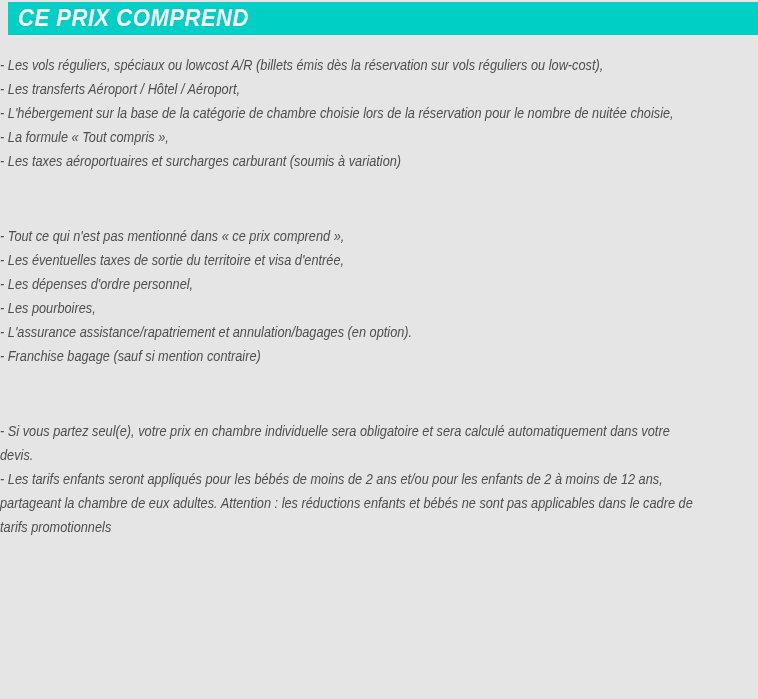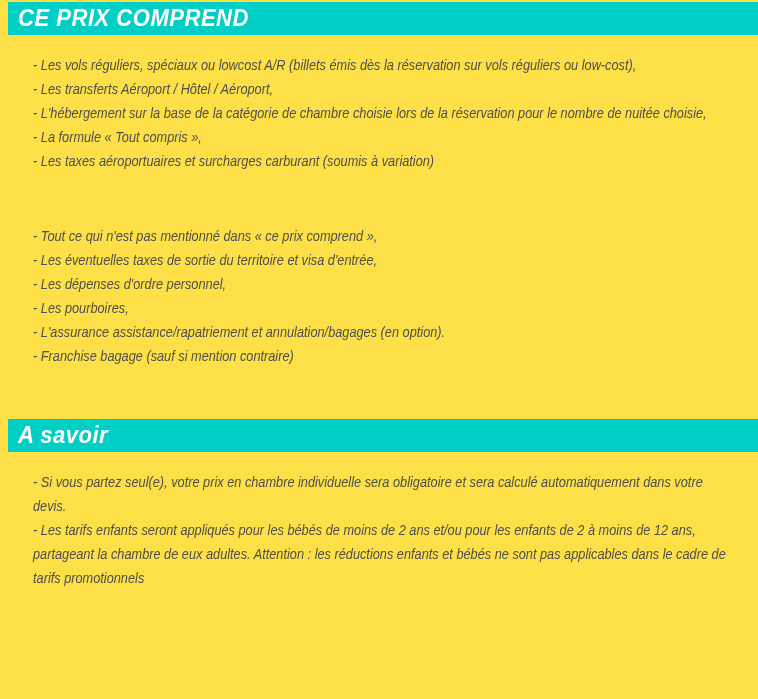--- a/index.html
+++ b/index.html
@@ -7,21 +7,21 @@
     padding: 0;
     background: #ffffff;
     width: 758px;
     height: 699px;
     overflow: hidden;
     font-family: "Liberation Sans", sans-serif;
   }
   .page {
     width: 758px;
     height: 699px;
-    background: #fde047;
+    background: #e5e5e5;
     padding-top: 2px;
     box-sizing: border-box;
   }
   .section { margin: 0; }
   .section-header {
     margin-left: 8px;
     height: 33px;
     background: #00CFC5;
     display: flex;
     align-items: center;
@@ -32,23 +32,22 @@
     color: #ffffff;
     font-size: 23px;
     font-weight: 700;
     font-style: italic;
     letter-spacing: 0.5px;
     white-space: nowrap;
     transform: scaleX(0.96);
     transform-origin: 0 50%;
   }
   .section-body {
-    padding-left: 12px;
+    padding-left: 0;
     margin-bottom: 51px;
-    margin-left: 21px;
   }
   .text-line {
     height: 24px;
     line-height: 24px;
     font-size: 15px;
     font-style: italic;
     color: #4E4E4E;
     white-space: nowrap;
     transform: scaleX(0.85);
     transform-origin: 0 50%;
@@ -77,23 +76,20 @@
       <div class="text-line">- Tout ce qui n'est pas mentionné dans « ce prix comprend »,</div>
       <div class="text-line">- Les éventuelles taxes de sortie du territoire et visa d'entrée,</div>
       <div class="text-line">- Les dépenses d'ordre personnel,</div>
       <div class="text-line">- Les pourboires,</div>
       <div class="text-line">- L'assurance assistance/rapatriement et annulation/bagages (en option).</div>
       <div class="text-line">- Franchise bagage (sauf si mention contraire)</div>
     </div>
   </div>
 
   <div class="section">
-    <div class="section-header">
-      <span class="section-title">A savoir</span>
-    </div>
     <div class="section-body">
       <div class="text-line">- Si vous partez seul(e), votre prix en chambre individuelle sera obligatoire et sera calculé automatiquement dans votre</div>
       <div class="text-line">devis.</div>
       <div class="text-line">- Les tarifs enfants seront appliqués pour les bébés de moins de 2 ans et/ou pour les enfants de 2 à moins de 12 ans,</div>
       <div class="text-line">partageant la chambre de eux adultes. Attention : les réductions enfants et bébés ne sont pas applicables dans le cadre de</div>
       <div class="text-line">tarifs promotionnels</div>
     </div>
   </div>
 
 </div>

